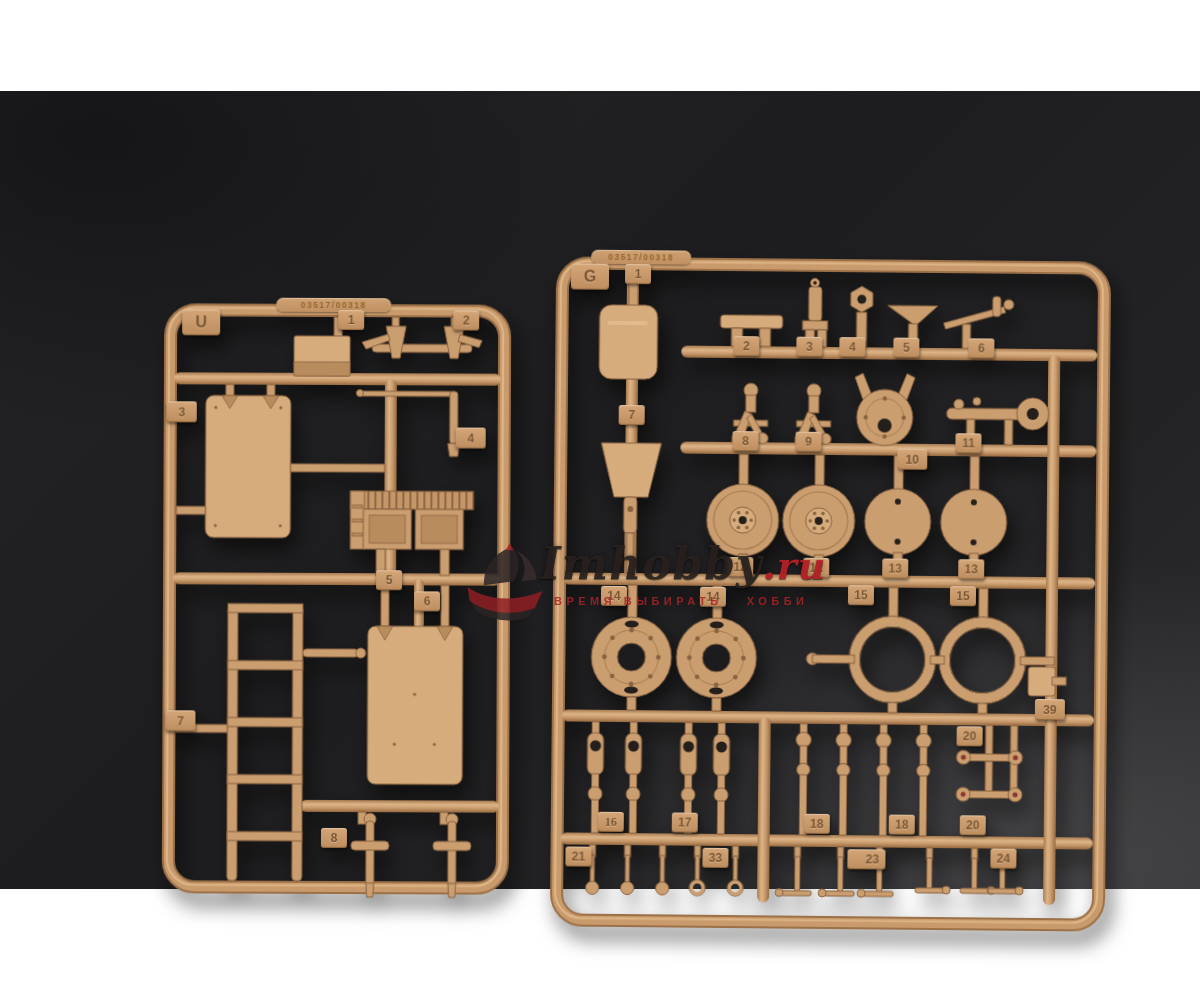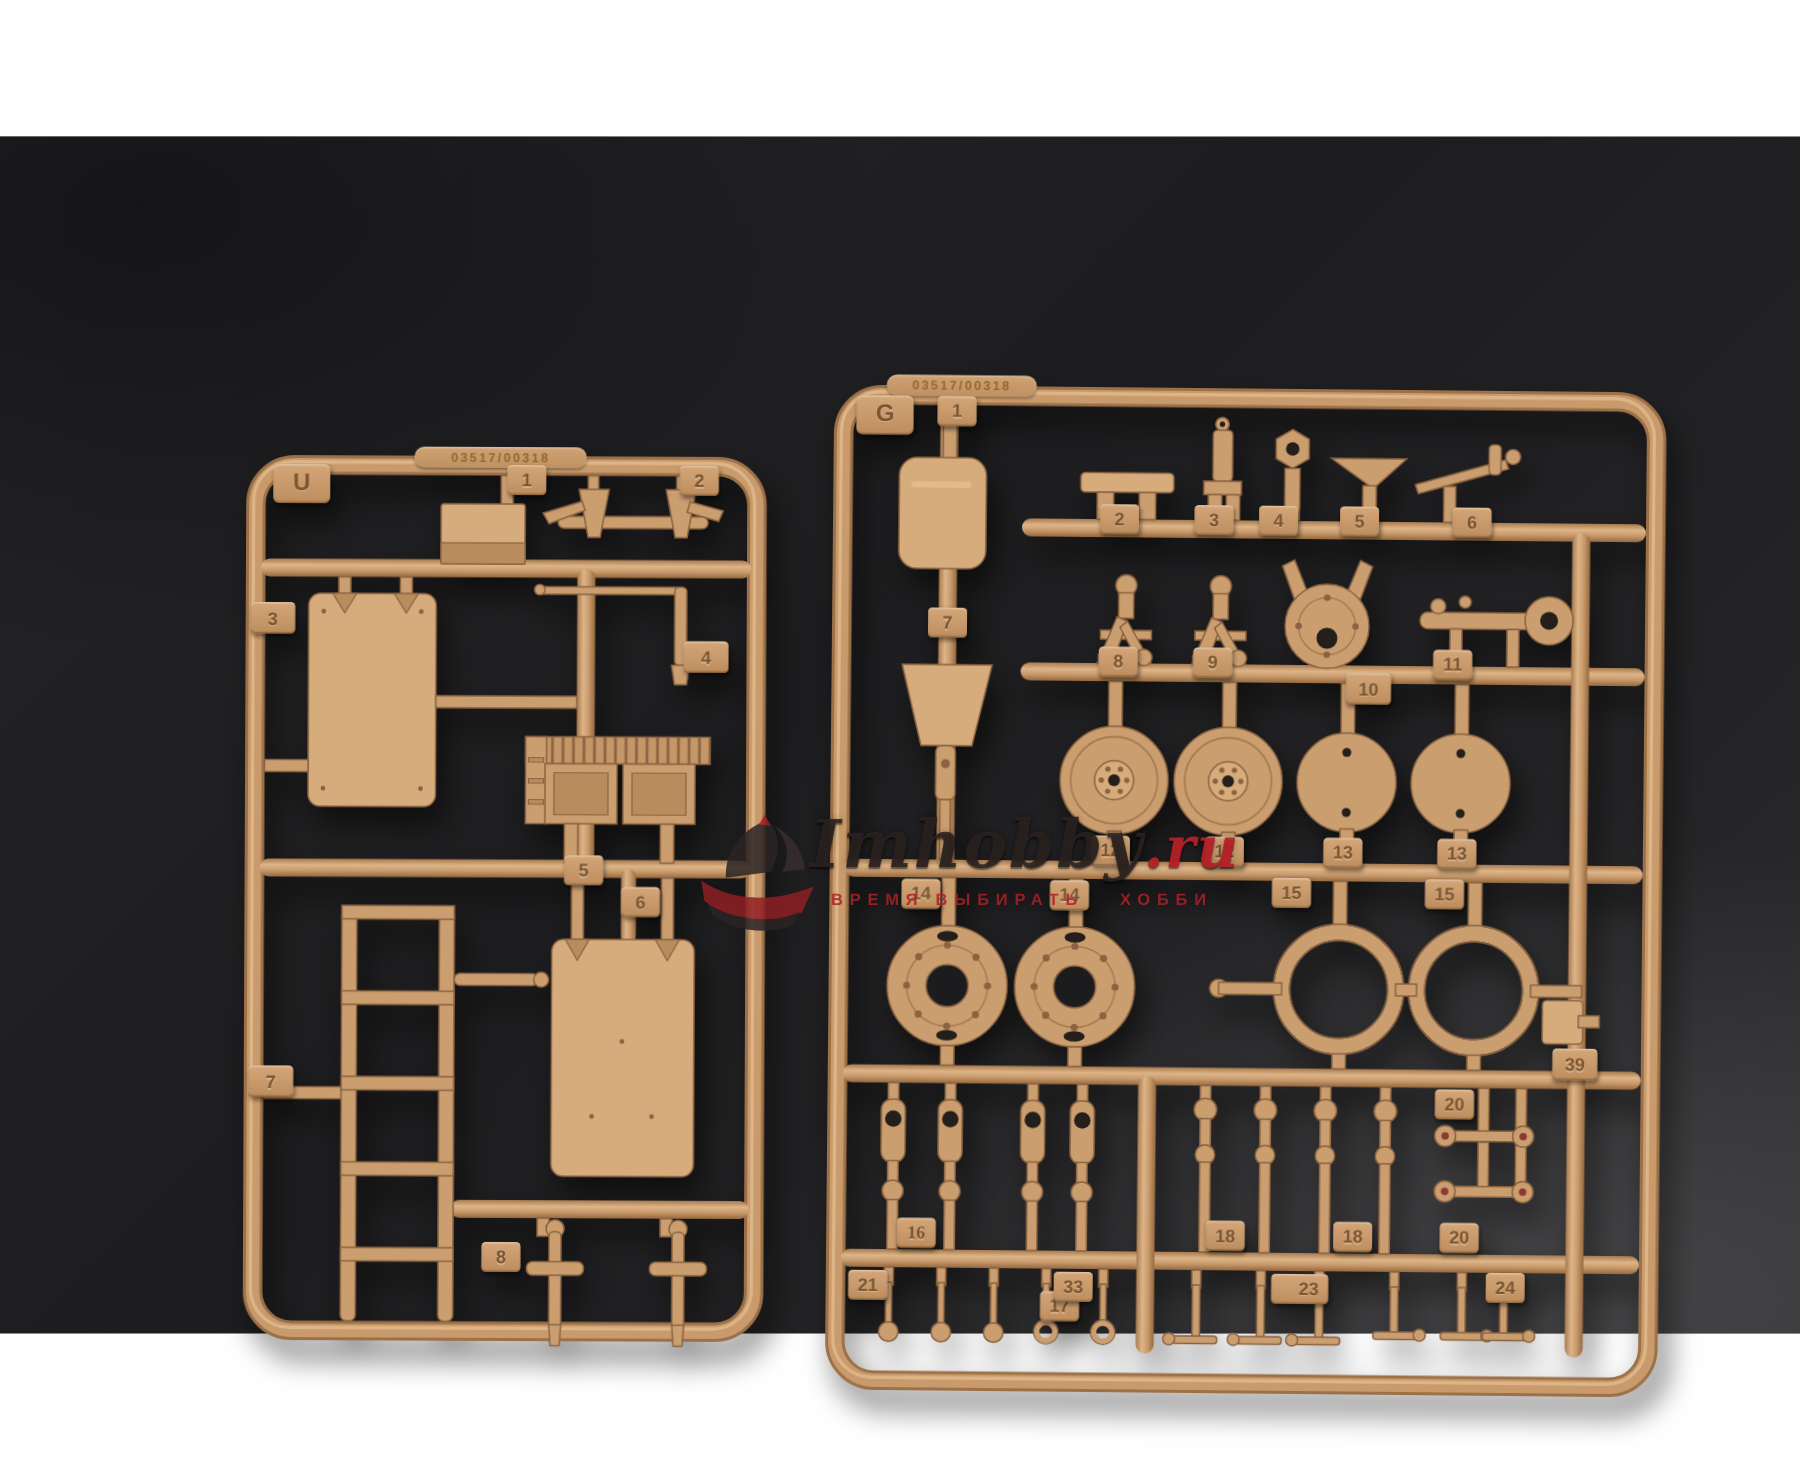--- a/index.html
+++ b/index.html
@@ -478,21 +478,21 @@
     <div class="tag num" style="left:174px;top:299px;">12</div>
     <div class="tag num" style="left:250px;top:299px;">12</div>
     <div class="tag num" style="left:329px;top:299px;">13</div>
     <div class="tag num" style="left:405px;top:299px;">13</div>
     <div class="tag num" style="left:48px;top:329px;">14</div>
     <div class="tag num" style="left:147px;top:329px;">14</div>
     <div class="tag num" style="left:295px;top:326px;">15</div>
     <div class="tag num" style="left:397px;top:326px;">15</div>
     <div class="tag num-w" style="left:483px;top:438px;">39</div>
     <div class="tag num" style="left:47px;top:555px;font-family:Liberation Serif, serif;">16</div>
-    <div class="tag num" style="left:143px;top:555px;margin-top:48px;">17</div>
+    <div class="tag num" style="left:121px;top:555px;">17</div>
     <div class="tag num" style="left:253px;top:555px;">18</div>
     <div class="tag num" style="left:338px;top:555px;">18</div>
     <div class="tag num" style="left:405px;top:466px;">20</div>
     <div class="tag num" style="left:409px;top:555px;">20</div>
     <div class="tag num" style="left:15px;top:590px;">21</div>
     <div class="tag num" style="left:152px;top:590px;">33</div>
     <div class="tag num" style="left:297px;top:590px;padding-left:12px;">23</div>
     <div class="tag num" style="left:440px;top:588px;">24</div>
   </div>
 

